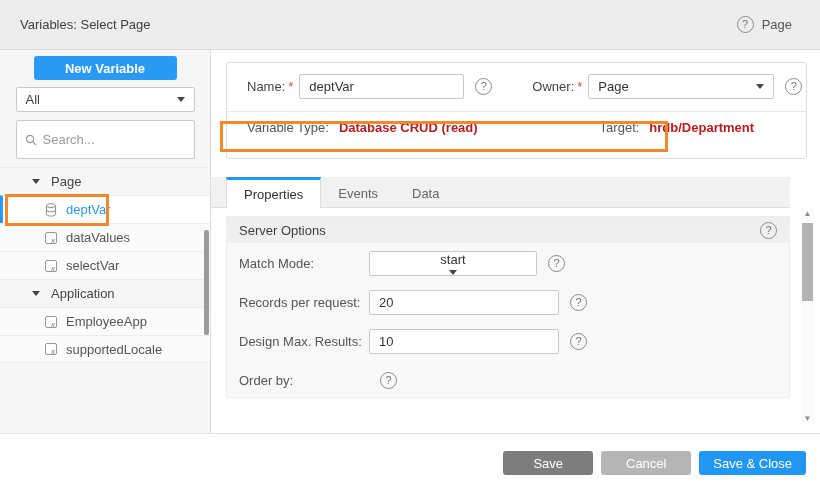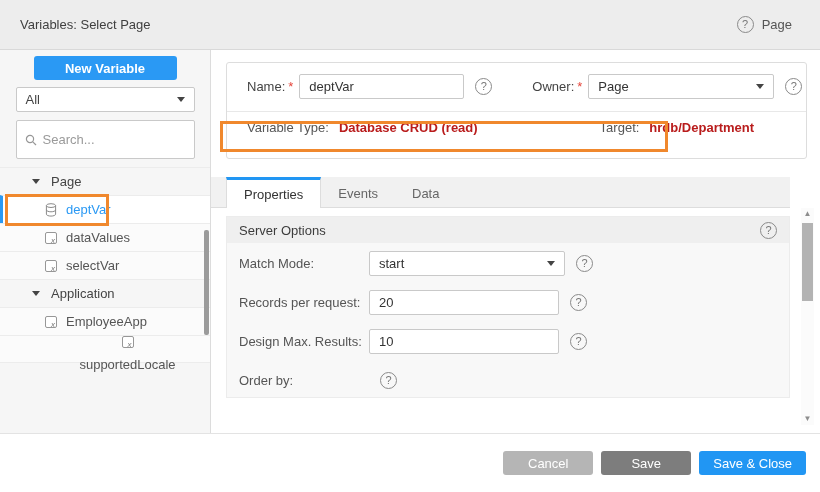--- a/index.html
+++ b/index.html
@@ -19,21 +19,21 @@
   
   .sidebar { width:211px; flex:0 0 211px; background:#f6f6f6; border-right:1px solid #dcdcdc; position:relative; padding-top:6px; }
   .sb-btn { display:block; width:143px; height:24px; margin:0 auto 7px; background:#2a99f4; color:#fff; border:none; border-radius:3px; font-family:inherit; font-size:13px; font-weight:bold; cursor:pointer; }
   .sb-select { width:179px; height:25px; margin:0 auto 8px; background:#fff; border:1px solid #c9c9c9; border-radius:2px; display:flex; align-items:center; justify-content:space-between; padding:0 9px; color:#444; cursor:pointer; }
   .sb-search { width:179px; height:39px; margin:0 auto 8px; background:#fff; border:1px solid #c9c9c9; border-radius:2px; display:flex; align-items:center; gap:6px; padding:0 8px; }
   .sb-search input { border:none; outline:none; width:130px; font-family:inherit; font-size:13px; color:#555; background:transparent; }
   .sb-search input::placeholder { color:#9a9a9a; }
 
   .tree-group { height:28px; display:flex; align-items:center; gap:11px; padding-left:32px; border-top:1px solid #ececec; color:#444; cursor:pointer; }
   .tree-item { height:28px; display:flex; align-items:center; gap:9px; padding-left:45px; border-top:1px solid #ececec; background:#fbfbfb; color:#555; cursor:pointer; position:relative; }
-  .tree-item:last-of-type { border-bottom:1px solid #ececec;flex-direction:column; }
+  .tree-item:last-of-type { border-bottom:1px solid #ececec; }
   .tree-item.selected { background:#fff; border-left:3px solid #2a99f4; padding-left:42px; }
   .tree-item.selected .ti-label { color:#2a99f4; }
   .tri-down { width:0; height:0; border-left:4px solid transparent; border-right:4px solid transparent; border-top:5px solid #444; }
   .varicon { width:12px; height:12px; border:1px solid #979797; border-radius:2px; position:relative; background:#fff; flex:0 0 auto; }
   .varicon::after { content:"x"; position:absolute; right:1px; bottom:-2px; font-size:8px; font-style:italic; color:#777; }
   .orange-outline { position:absolute; left:2px; top:-2px; width:104px; height:32px; border:3px solid #f0882d; pointer-events:none; z-index:6; }
   .sb-thumb { position:absolute; right:1px; top:180px; width:5px; height:105px; background:#9b9b9b; border-radius:2px; }
 
   
   .main { flex:1 1 auto; position:relative; background:#fff; min-width:0; }
@@ -58,21 +58,21 @@
   .tab.active { background:#fff; color:#333; border-top:3px solid #2196f3; border-left:1px solid #ddd; border-right:1px solid #ddd; margin-bottom:-1px; }
 
   .scrollarea { margin:8px 30px 0 15px; }
   .server { background:#f8f8f8; border:1px solid #ececec; }
   .server-head { height:26px; background:#efefef; display:flex; align-items:center; justify-content:space-between; padding:0 12px; color:#3c3c3c; }
   .server-body { padding:8px 0 8px 12px; }
   .frow { display:flex; align-items:center; margin-bottom:14px; }
   .frow.top { align-items:flex-start; margin-bottom:0; }
   .flabel { width:130px; color:#555; flex:0 0 130px; }
   .frow.top .flabel { padding-top:5px; }
-  .ctl-sel { width:196px; }
+  .ctl-sel { width:168px;flex-direction:column; }
   .ctl-inp { width:190px; }
 
   .ob-row1 { display:flex; }
   .ob-cell { height:26px; border:1px solid #c9c9c9; background:#fff; display:flex; align-items:center; justify-content:center; }
   .ob-caret { width:26px; }
   .ob-field { width:180px; border-left:none; justify-content:flex-start; padding:0 9px; color:#333; }
   .ob-x { width:24px; border-left:none; color:#999; font-size:15px; cursor:pointer; }
   .ob-row2 { display:flex; }
   .ob-indent { width:7px; }
   .ob-select { width:199px; height:24px; margin:3px 0; border:1px solid #c9c9c9; background:#fff; display:flex; align-items:center; justify-content:space-between; padding:0 9px; color:#aaa; cursor:pointer; }
@@ -229,17 +229,17 @@
       <div class="vscroll">
         <span class="vs-arrow">▲</span>
         <span class="vs-thumb"></span>
         <span class="vs-spacer"></span>
         <span class="vs-arrow">▼</span>
       </div>
     </div>
   </div>
 
   <div class="ftr">
+    <button class="btn btn-save">Save</button>
     <button class="btn btn-cancel">Cancel</button>
-    <button class="btn btn-save">Save</button>
     <button class="btn btn-sc">Save &amp; Close</button>
   </div>
 </div>
 
 </body></html>

